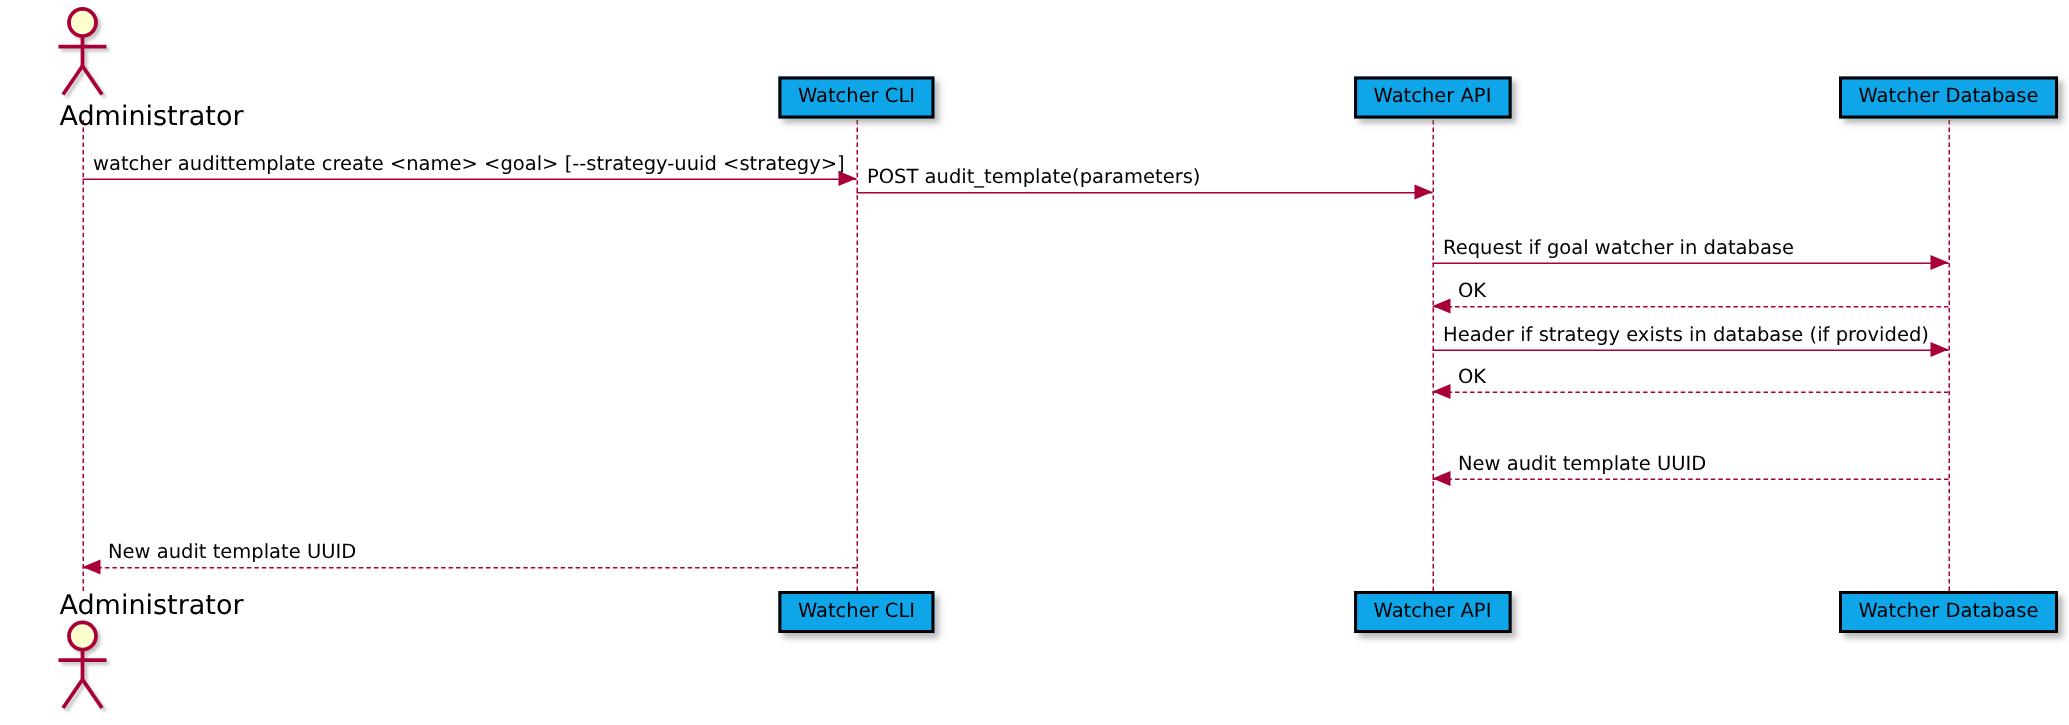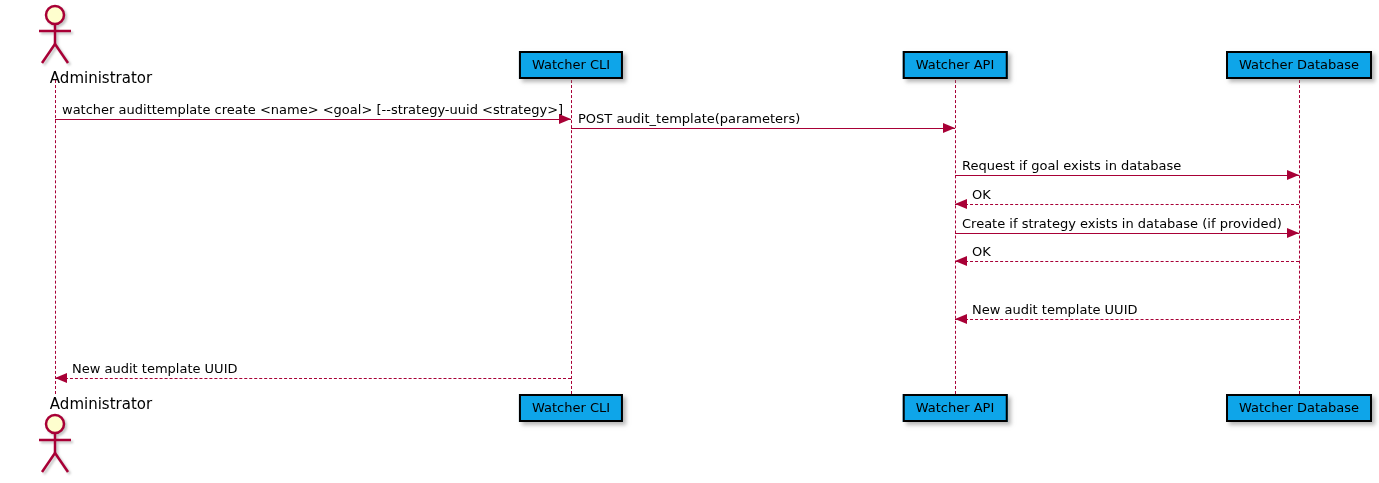--- a/index.html
+++ b/index.html
@@ -16,21 +16,21 @@
     background:#0ea5e9;border:2px solid #000000;
     padding:5px 11px;font-size:13px;line-height:14px;white-space:nowrap;
     box-shadow:3px 3px 4px rgba(125,125,125,.55);
   }
   .actor-svg{
     position:absolute;transform:translateX(-50%);
     filter:drop-shadow(2px 2px 1px rgba(140,140,140,.5));
   }
   .actor-label{
     position:absolute;transform:translateX(-50%);
-    font-size:15px;line-height:14px;white-space:nowrap;margin-left:46px;
+    font-size:18px;line-height:14px;white-space:nowrap;margin-left:46px;
   }
   .msg{position:absolute;}
   .msg-label{
     font-size:13px;line-height:14px;height:14px;white-space:nowrap;
     margin:0 0 2px 7px;
   }
   .msg.dashed .msg-label{margin-left:17px;}
   .msg-line{position:relative;height:0;border-top:1px solid #A80036;}
   .msg.dashed .msg-line{border-top-style:dashed;}
   .msg-line::after{
@@ -67,31 +67,31 @@
     <div class="msg-label">watcher audittemplate create &lt;name&gt; &lt;goal&gt; [--strategy-uuid &lt;strategy&gt;]</div>
     <div class="msg-line"></div>
   </div>
 
   <div class="msg solid right" style="left:571px;top:112px;width:384px">
     <div class="msg-label">POST audit_template(parameters)</div>
     <div class="msg-line"></div>
   </div>
 
   <div class="msg solid right" style="left:955px;top:159px;width:344px">
-    <div class="msg-label">Request if goal exists in database</div>
+    <div class="msg-label">Request if goal watcher in database</div>
     <div class="msg-line"></div>
   </div>
 
   <div class="msg dashed left" style="left:955px;top:188px;width:344px">
     <div class="msg-label">OK</div>
     <div class="msg-line"></div>
   </div>
 
   <div class="msg solid right" style="left:955px;top:217px;width:344px">
-    <div class="msg-label">Create if strategy exists in database (if provided)</div>
+    <div class="msg-label">Header if strategy exists in database (if provided)</div>
     <div class="msg-line"></div>
   </div>
 
   <div class="msg dashed left" style="left:955px;top:245px;width:344px">
     <div class="msg-label">OK</div>
     <div class="msg-line"></div>
   </div>
 
 
   <div class="msg dashed left" style="left:955px;top:303px;width:344px">

